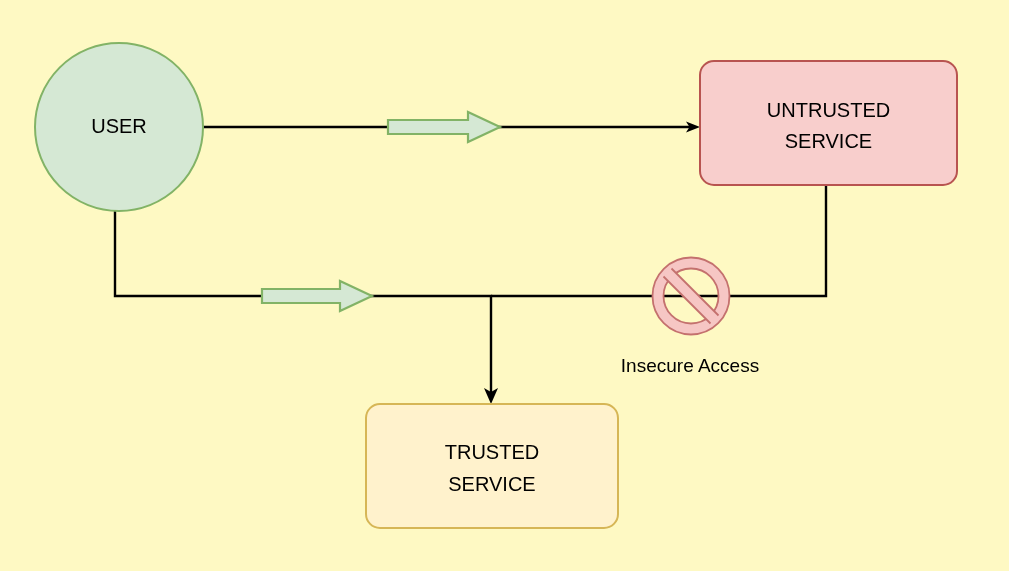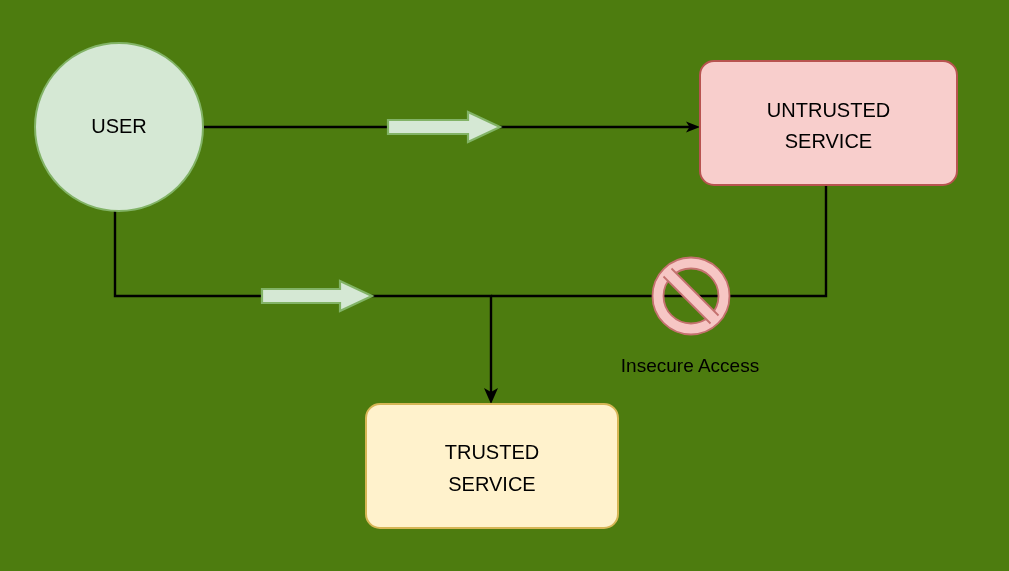--- a/index.html
+++ b/index.html
@@ -9,21 +9,21 @@
     background: #ffffff;
   }
   body {
     font-family: "Liberation Sans", sans-serif;
     -webkit-font-smoothing: antialiased;
   }
   #canvas {
     position: relative;
     width: 1009px;
     height: 571px;
-    background: #4d7c0f;
+    background: #fef9c3;
     overflow: hidden;
   }
   #diagram-svg {
     position: absolute;
     top: 0;
     left: 0;
     width: 1009px;
     height: 571px;
     display: block;
   }

